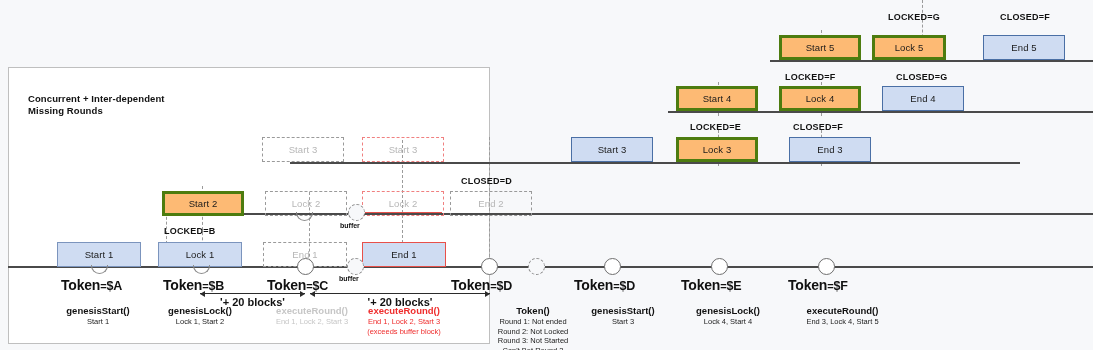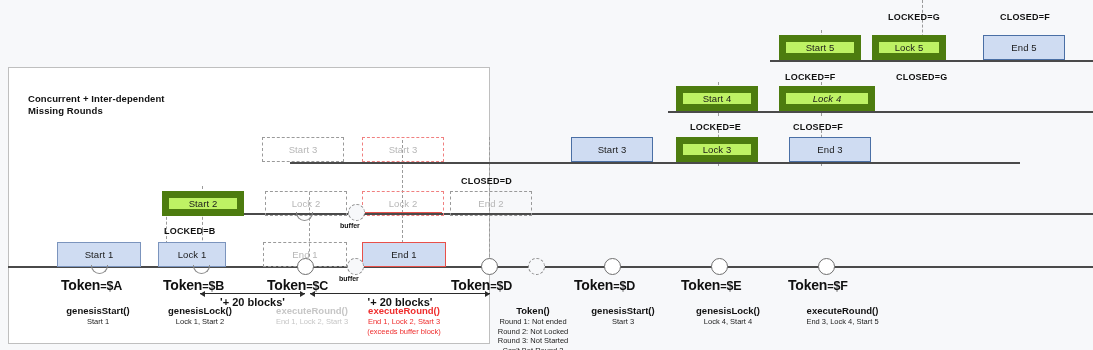--- a/index.html
+++ b/index.html
@@ -33,21 +33,21 @@
   
   .box{
     position:absolute;
     box-sizing:border-box;
     height:25px;
     display:flex;align-items:center;justify-content:center;
     font-size:9.5px;color:#1a1a1a;
     letter-spacing:.1px;
     white-space:nowrap;
   }
-  .box.solid{border:7px solid #4d7c0f;background:#bef264;}
+  .box.solid{border:3px solid #4d7c0f;background:#fdba74;}
   .box.blue{border:1px solid #4a6fa5;background:#cfdcf2;}
   .box.blue2{border:1px solid #7b94bd;background:#cfdcf2;}
   .box.ghost{border:1px dashed #9a9a9a;background:transparent;color:#b6b6b6;}
   .box.ghost-red{border:1px dashed #f08080;background:transparent;color:#b6b6b6;}
   .box.red{border:1px solid #e8504a;background:#cfdcf2;color:#1a1a1a;}
 
   
   .statelbl{
     position:absolute;
     font-size:9px;font-weight:bold;color:#111;
@@ -131,21 +131,22 @@
   <div class="statelbl" style="left:1000px;top:12px;">CLOSED=F</div>
   <div class="tl" style="left:770px;top:60px;width:323px;"></div>
   <div class="box solid" style="left:779px;top:35px;width:82px;">Start 5</div>
   <div class="box solid" style="left:872px;top:35px;width:74px;">Lock 5</div>
   <div class="box blue" style="left:983px;top:35px;width:82px;">End 5</div>
 
   <div class="statelbl" style="left:785px;top:72px;">LOCKED=F</div>
   <div class="statelbl" style="left:896px;top:72px;">CLOSED=G</div>
   <div class="tl" style="left:668px;top:111px;width:425px;"></div>
   <div class="box solid" style="left:676px;top:86px;width:82px;">Start 4</div>
-  <div class="box solid" style="left:779px;top:86px;width:96px;font-style:italic;">Lock 4</div>
+  <div class="box solid" style="left:779px;top:86px;width:82px;">Lock 4</div>
+  <div class="box blue" style="left:882px;top:86px;width:82px;">End 4</div>
 
   <div class="statelbl" style="left:690px;top:122px;">LOCKED=E</div>
   <div class="statelbl" style="left:793px;top:122px;">CLOSED=F</div>
   <div class="tl" style="left:490px;top:162px;width:530px;"></div>
   <div class="box blue" style="left:571px;top:137px;width:82px;">Start 3</div>
   <div class="box solid" style="left:676px;top:137px;width:82px;">Lock 3</div>
   <div class="box blue" style="left:779px;top:137px;width:82px;margin-left:10px;">End 3</div>
 
   <div class="tl" style="left:290px;top:162px;width:200px;"></div>
   <div class="box ghost" style="left:262px;top:137px;width:82px;">Start 3</div>
@@ -160,21 +161,21 @@
   <div class="box ghost" style="left:450px;top:191px;width:82px;">End 2</div>
   <div class="node halfarc" style="left:296px;top:212px;"></div>
   <div class="node dashed" style="left:348px;top:204px;"></div>
   <div class="buffer-lbl" style="left:340px;top:222px;">buffer</div>
 
   <div class="statelbl" style="left:164px;top:226px;">LOCKED=B</div>
   <div class="tl" style="left:8px;top:266px;width:1085px;"></div>
   <div class="redline" style="left:362px;top:265px;width:84px;"></div>
 
   <div class="box blue2" style="left:57px;top:242px;width:84px;">Start 1</div>
-  <div class="box blue2" style="left:158px;top:242px;width:68px;">Lock 1</div>
+  <div class="box blue2" style="left:158px;top:242px;width:84px;">Lock 1</div>
   <div class="box ghost" style="left:263px;top:242px;width:84px;">End 1</div>
   <div class="box red" style="left:362px;top:242px;width:84px;">End 1</div>
 
   <div class="node halfarc" style="left:91px;top:265px;"></div>
   <div class="node halfarc" style="left:193px;top:265px;"></div>
   <div class="node" style="left:297px;top:258px;"></div>
   <div class="node dashed" style="left:347px;top:258px;"></div>
   <div class="buffer-lbl" style="left:339px;top:275px;">buffer</div>
   <div class="node" style="left:481px;top:258px;"></div>
   <div class="node dashed" style="left:528px;top:258px;"></div>

